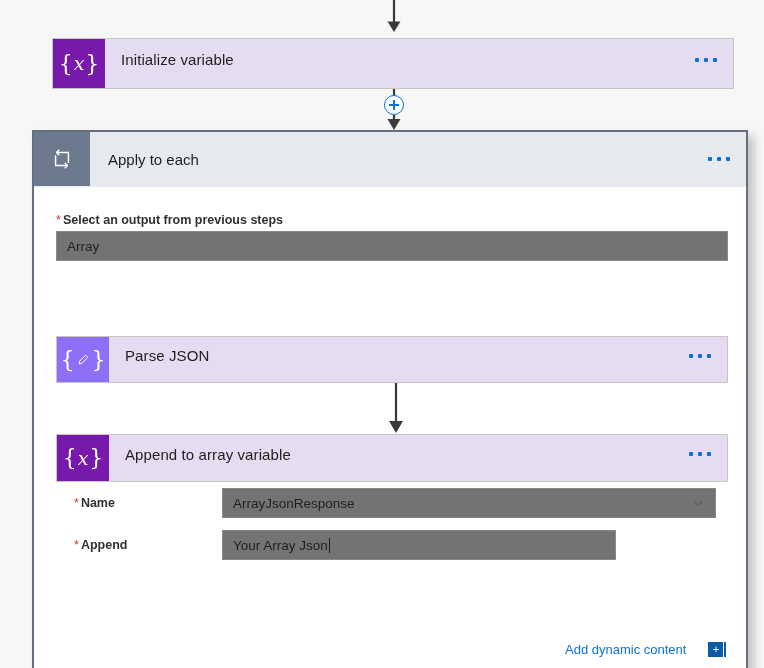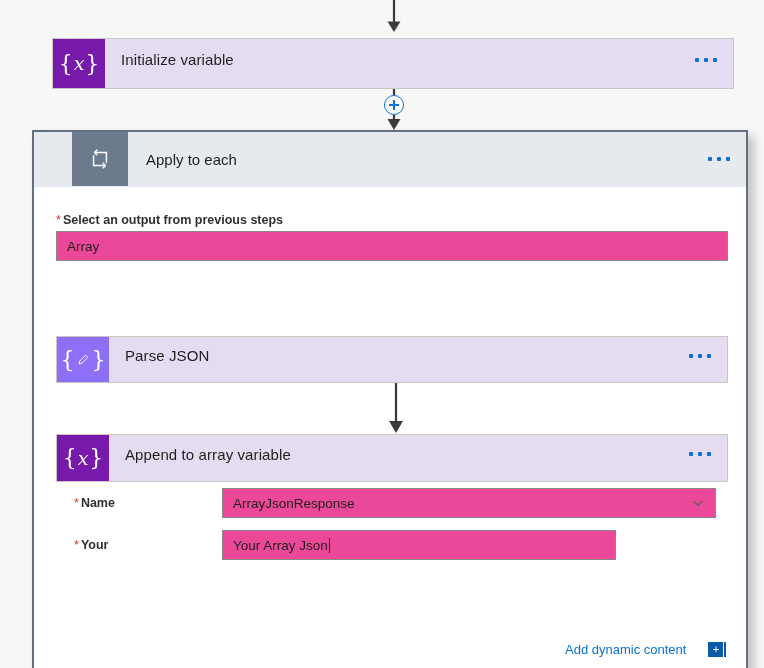--- a/index.html
+++ b/index.html
@@ -84,21 +84,20 @@
     border: 2px solid #62707f;
     box-sizing: border-box;
     box-shadow: 6px 6px 9px rgba(0,0,0,.22);
   }
   .scope-header {
     height: 54px;
     display: flex;
     align-items: stretch;
     background: #e6eaee;
     border-bottom: 1px solid #e6eaee;
-    padding-left: 38px;
   }
   .scope-icon {
     width: 56px;
     min-width: 56px;
     background: #6c7a8e;
     display: flex;
     align-items: center;
     justify-content: center;
     color: #ffffff;
   }
@@ -127,21 +126,21 @@
   }
   .req {
     color: #d13438;
     margin-right: 2px;
     font-size: 12.5px;
   }
   .textbox {
     position: absolute;
     box-sizing: border-box;
     border: 1px solid #8a8886;
-    background: #ec4899;
+    background: #737373;
     display: flex;
     align-items: center;
     padding: 12px 10px;
     font-size: 13.5px;
     color: #201f1e;
   }
   .textbox.with-caret::after {
     content: "";
     display: inline-block;
     width: 1px;
@@ -325,21 +324,21 @@
       <div class="textbox" style="left:188px; top:301px; width:494px; height:30px;">
         <span>ArrayJsonResponse</span>
         <span class="chev">
           <svg width="14" height="14" viewBox="0 0 24 24" fill="none" stroke="#605e5c" stroke-width="2">
             <path d="M5 9 L12 16 L19 9"></path>
           </svg>
         </span>
       </div>
 
       <div class="field-label" style="left:40px; top:351px;">
-        <span class="req">*</span><span class="inline-label">Your</span>
+        <span class="req">*</span><span class="inline-label">Append</span>
       </div>
       <div class="textbox with-caret" style="left:188px; top:343px; width:394px; height:30px;">
         <span>Your Array Json</span>
       </div>
 
       <div class="dyn-link" style="left:531px; top:455px;">
         <span>Add dynamic content</span>
         <span class="dyn-badge">+</span>
       </div>
 

